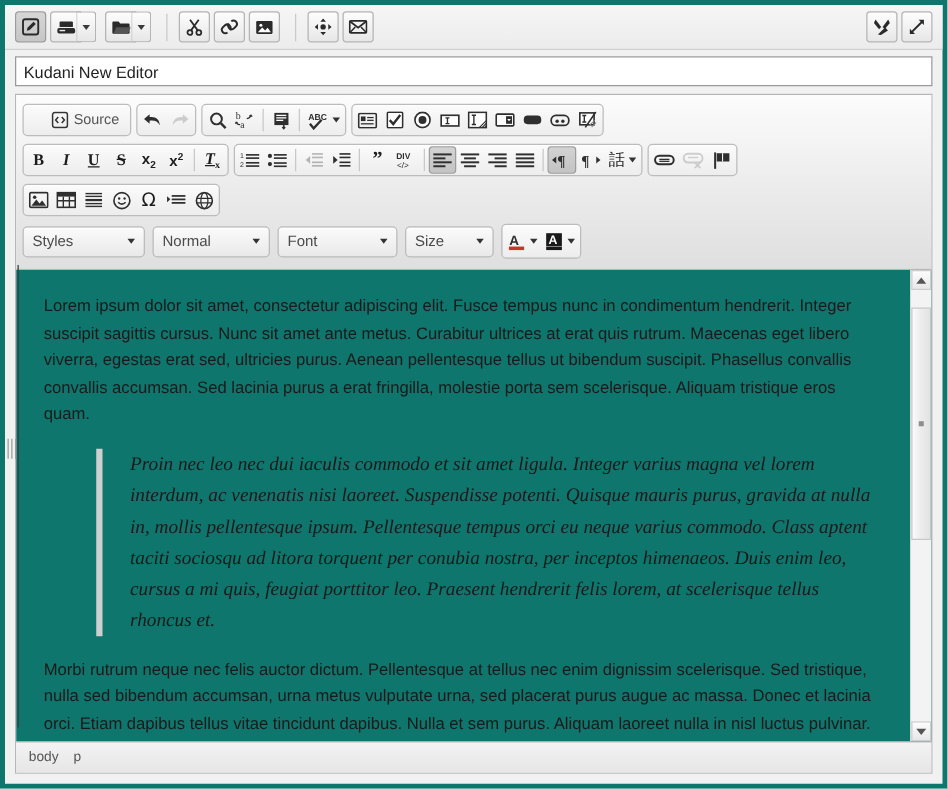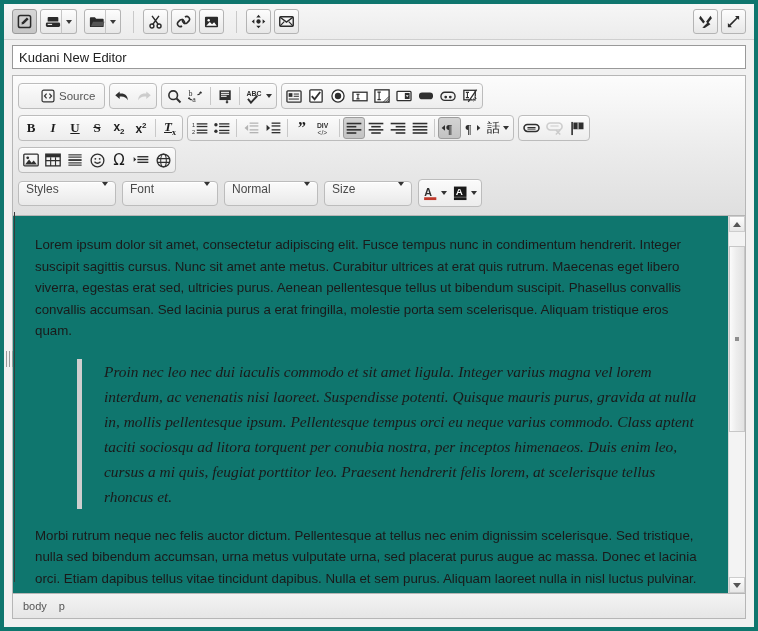--- a/index.html
+++ b/index.html
@@ -134,38 +134,38 @@
   .dd-caret {
     width: 0; height: 0;
     border-left: 3px solid transparent;
     border-right: 3px solid transparent;
     border-top: 4px solid #333;
     margin-left: 3px;
   }
 
   
   .combo {
-    display: flex; align-items: flex-start; justify-content: space-between;
+    display: flex; align-items: center; justify-content: space-between;
     height: 25px;
     box-sizing: border-box;
     border: 1px solid #bcbcbc;
     border-radius: 4px;
     background: linear-gradient(to bottom, #fbfbfb 0%, #e9e9e9 100%);
     padding: 0 7px;
     margin: 3px 6px 3px 0;
     font-size: 12px;
     color: #4a4a4a;
     cursor: pointer;
     box-shadow: 0 1px 0 rgba(255,255,255,0.9) inset;
   }
   .combo .ctext { margin-right: 16px; }
   .combo.w-styles { width: 98px; }
   .combo.w-format { width: 94px; }
   .combo.w-font { width: 96px; }
-  .combo.w-size { width: 88px; }
+  .combo.w-size { width: 71px; }
   .colorgrp { display: flex; align-items: center; }
   .colorbtn {
     display: flex; align-items: center; justify-content: center;
     height: 22px; padding: 0 2px;
     border: 1px solid transparent; border-radius: 3px;
     cursor: pointer;
   }
 
   
   .cke-contents {
@@ -692,26 +692,26 @@
             </svg>
           </div>
         </div>
       </div>
 
       <div class="cke-row">
         <div class="combo w-styles">
           <span class="ctext">Styles</span>
           <span class="dd-caret"></span>
         </div>
+        <div class="combo w-format">
+          <span class="ctext">Normal</span>
+          <span class="dd-caret"></span>
+        </div>
         <div class="combo w-font">
           <span class="ctext">Font</span>
-          <span class="dd-caret"></span>
-        </div>
-        <div class="combo w-format">
-          <span class="ctext">Normal</span>
           <span class="dd-caret"></span>
         </div>
         <div class="combo w-size">
           <span class="ctext">Size</span>
           <span class="dd-caret"></span>
         </div>
         <div class="cke-group colorgrp">
           <div class="colorbtn">
             <svg width="15" height="15" viewBox="0 0 16 16" aria-hidden="true">
               <text x="1.4" y="11" font-family="Liberation Sans, sans-serif" font-size="11.5" font-weight="bold" fill="#2f2f2f">A</text>

